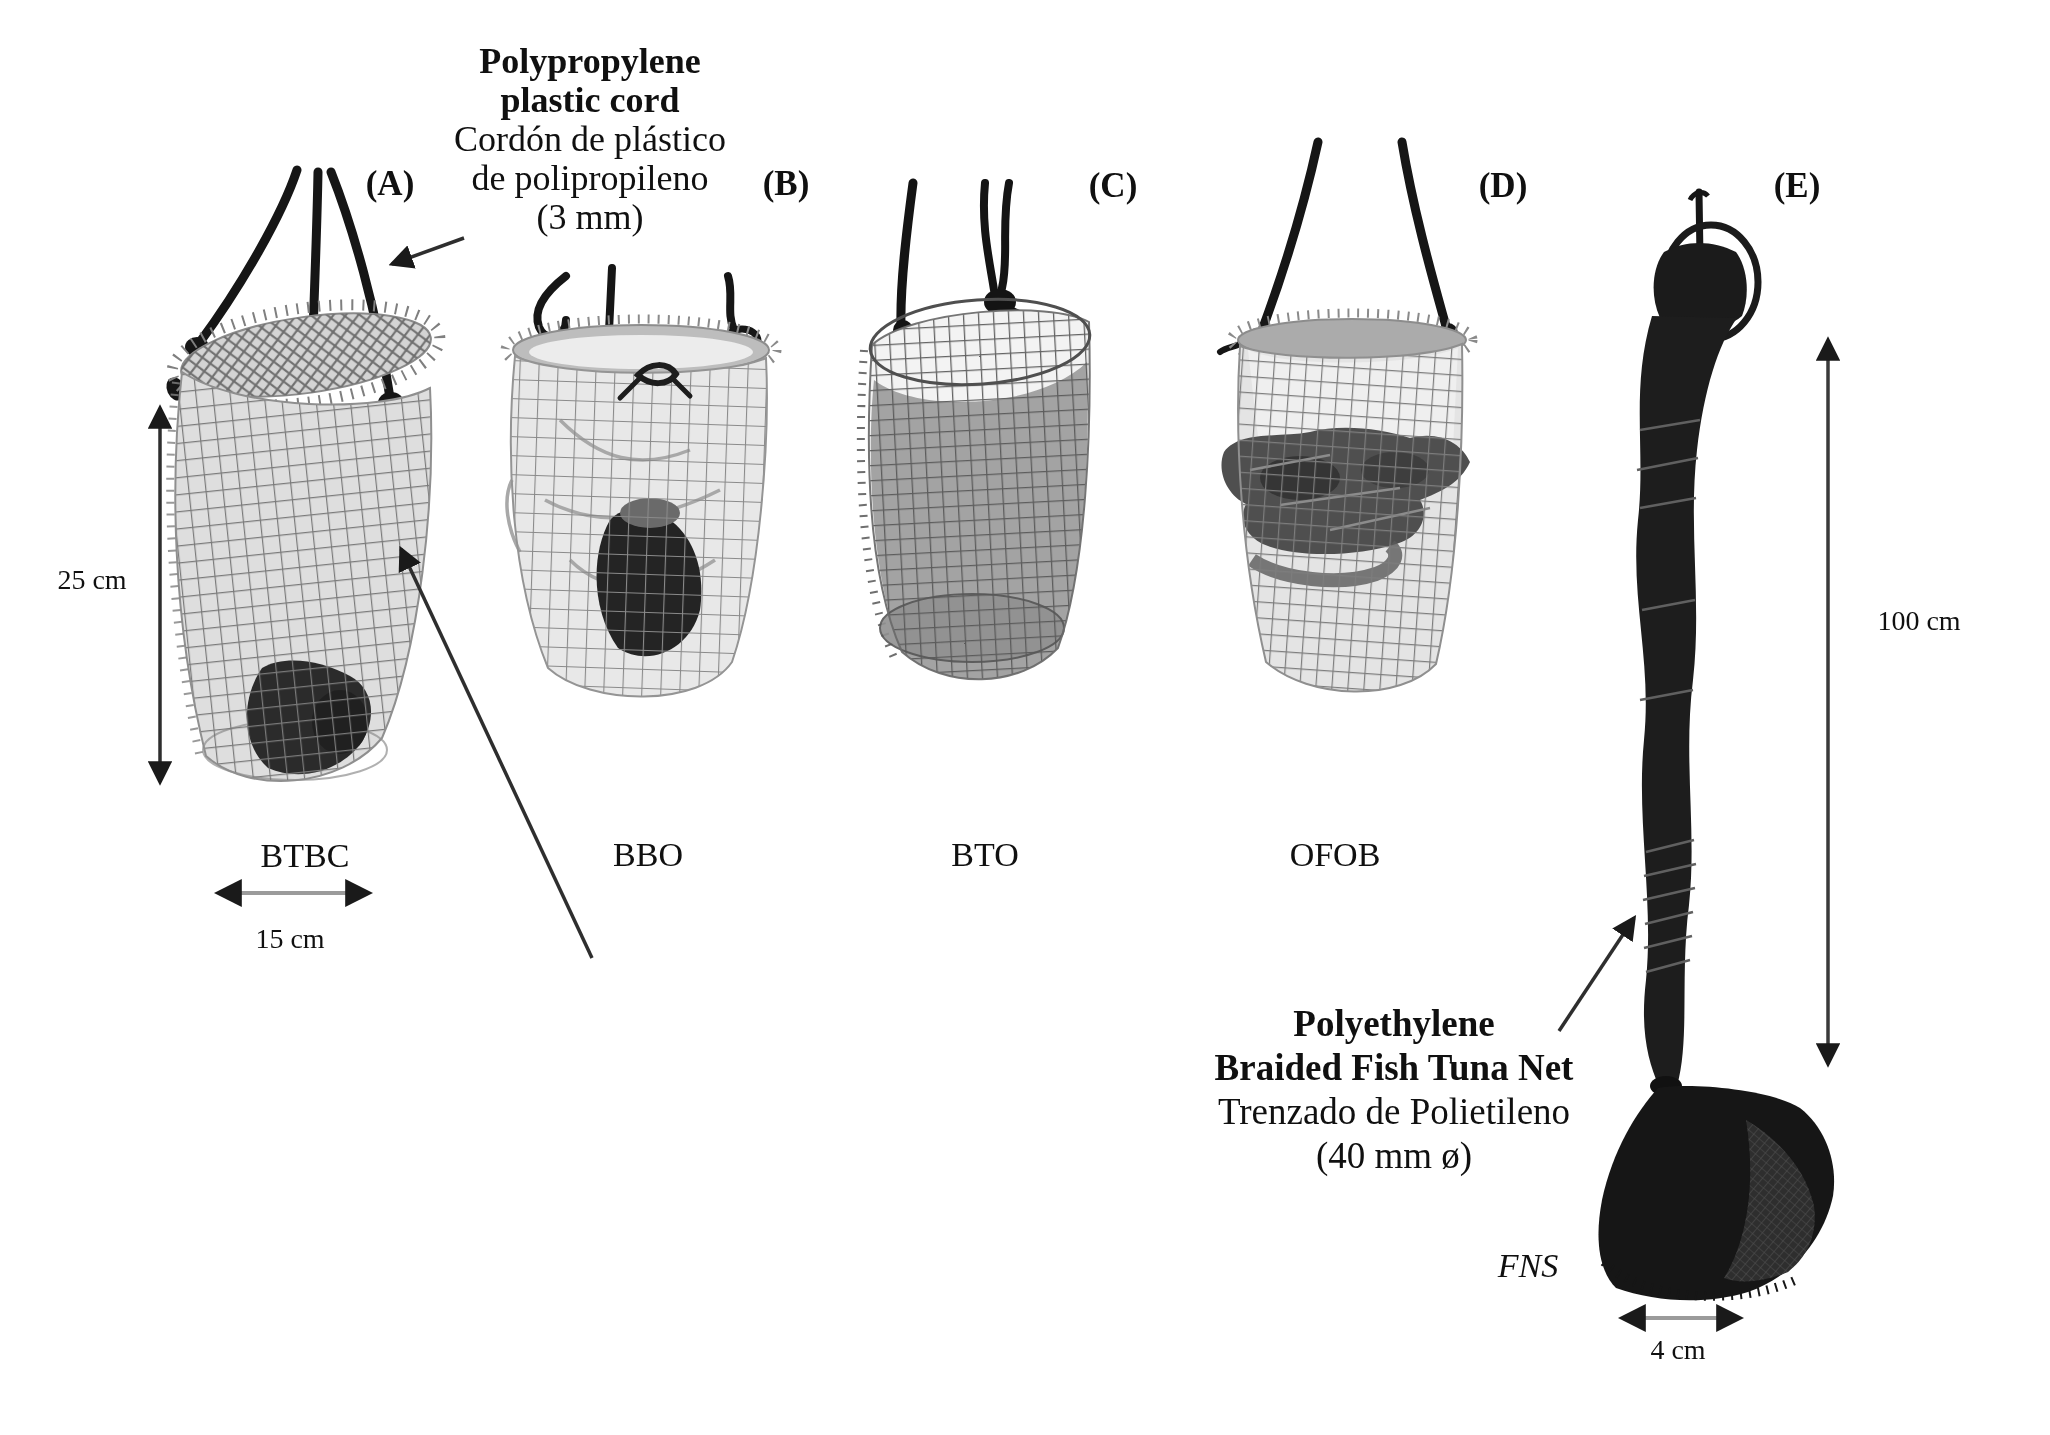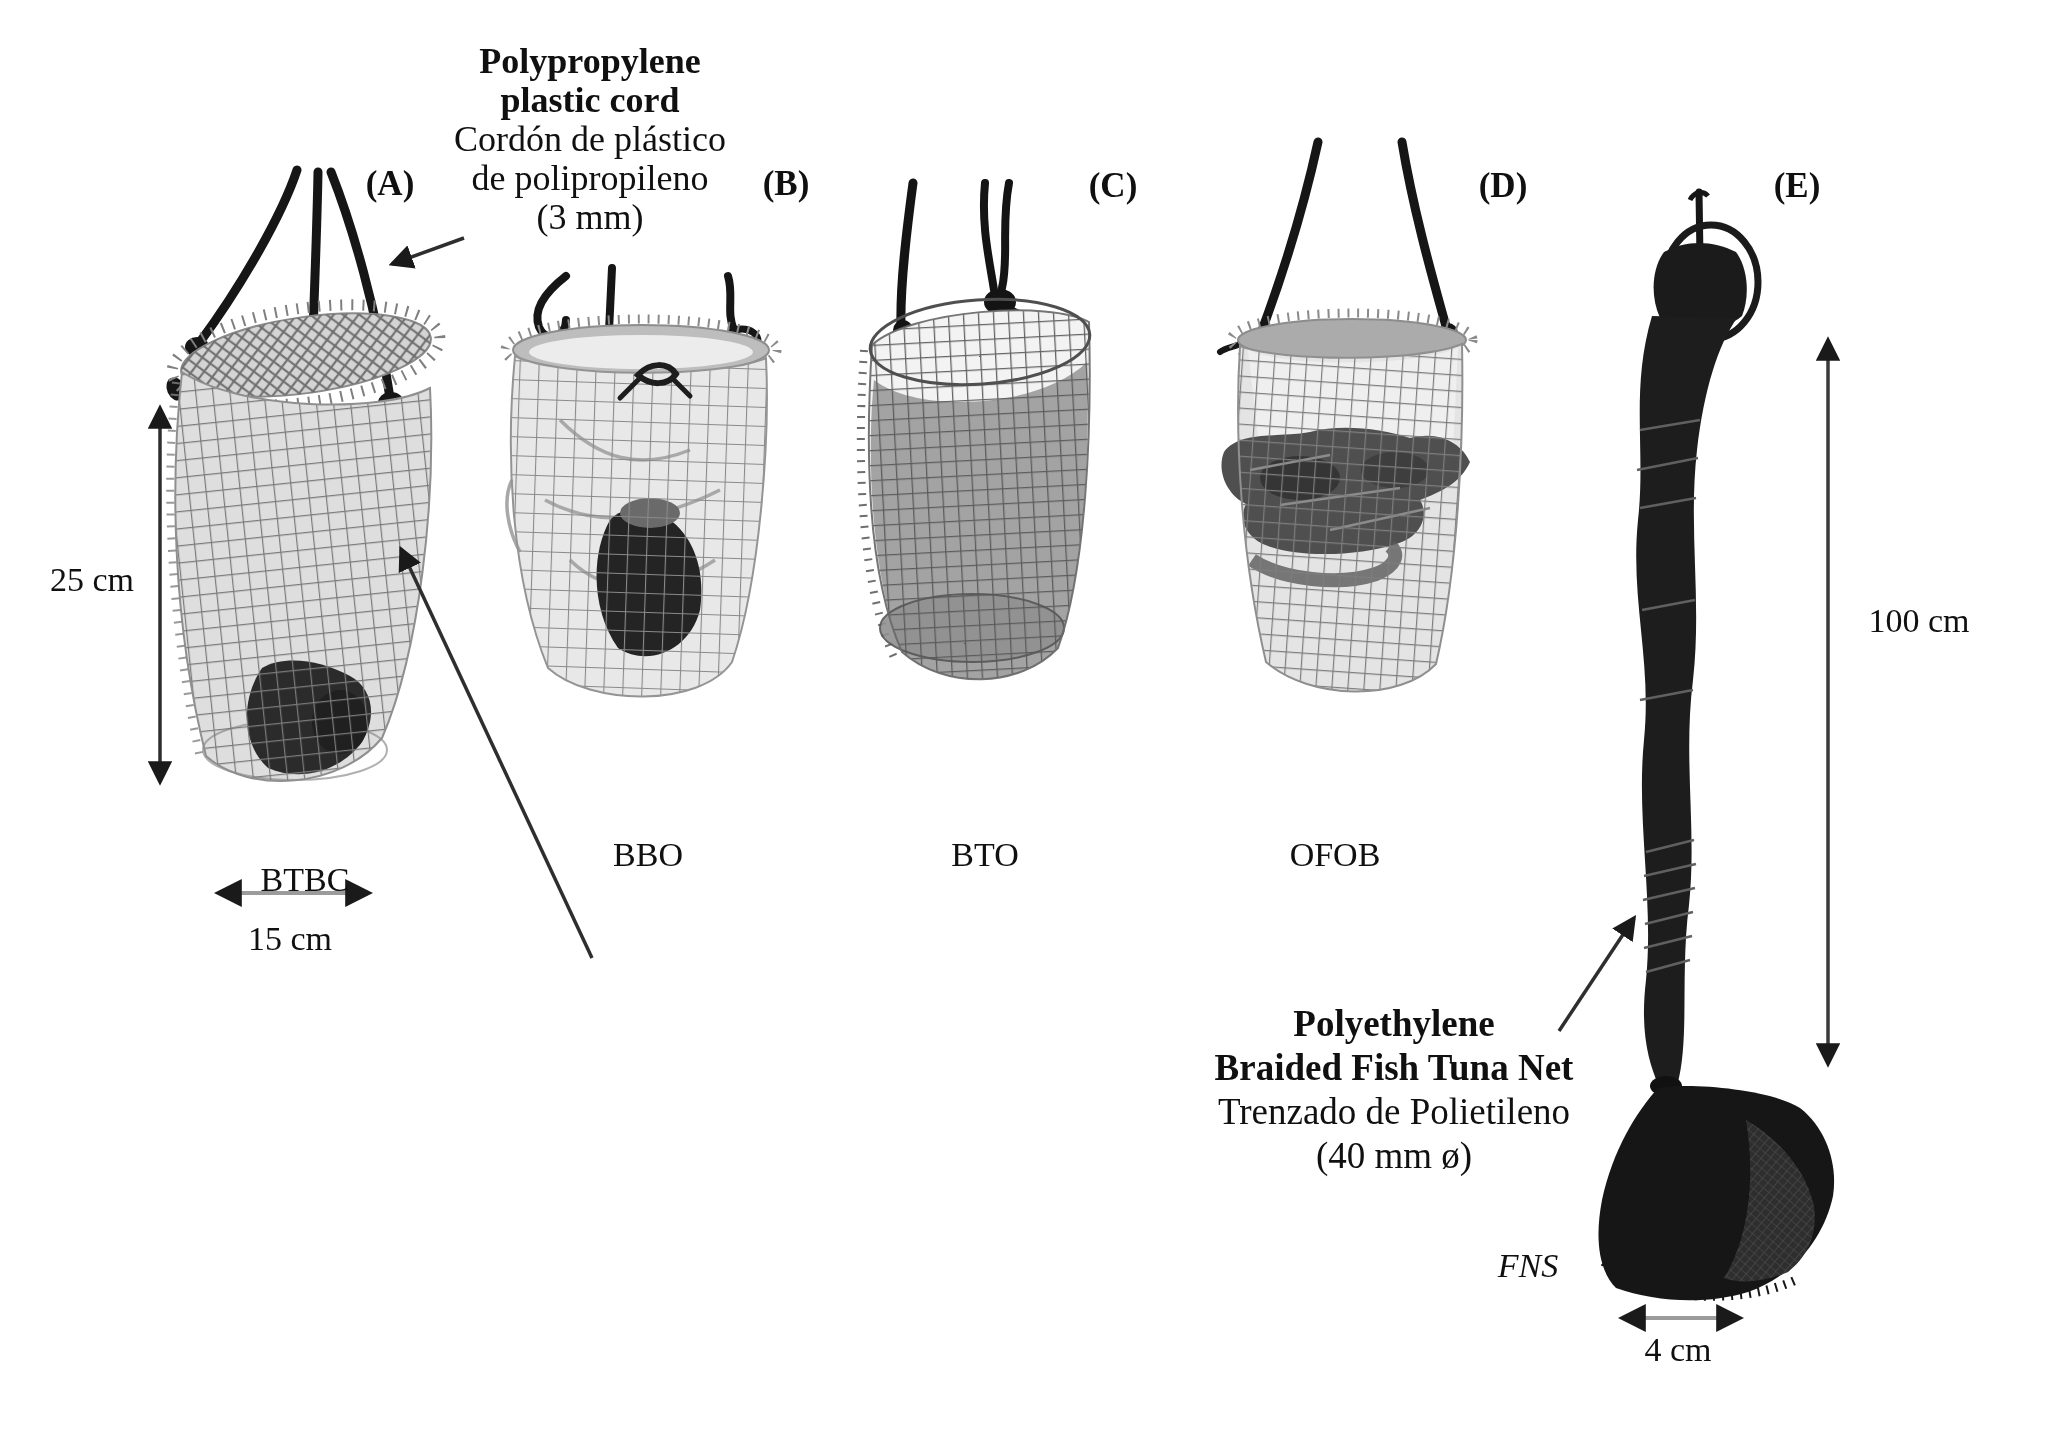--- a/index.html
+++ b/index.html
@@ -3,21 +3,21 @@
 <meta charset="utf-8">
 <style>
   html,body{margin:0;padding:0;background:#ffffff;}
   #canvas{position:relative;width:2050px;height:1435px;background:#ffffff;overflow:hidden;
           font-family:"Liberation Serif",serif;color:#111;}
   #art{position:absolute;left:0;top:0;}
   .lbl{position:absolute;transform:translate(-50%,-50%);white-space:nowrap;
        font-family:"Liberation Serif",serif;color:#101010;}
   .panel{font-size:35px;font-weight:bold;}
   .code{font-size:34px;}
-  .dim{font-size:34px;}
+  .dim{font-size:28px;}
   .note{position:absolute;transform:translateX(-50%);text-align:center;
         font-family:"Liberation Serif",serif;color:#101010;white-space:nowrap;}
   .note .b{font-weight:bold;}
   #cord-note{left:590px;top:42px;font-size:36px;line-height:39px;}
   #mesh-note{left:787px;top:950px;font-size:38px;line-height:48px;}
   #net-note{left:1394px;top:1002px;font-size:37px;line-height:44px;}
 </style>
 </head>
 <body>
 
@@ -199,21 +199,21 @@
   <span class="lbl panel" style="left:786px;top:184px;">(B)</span>
   <span class="lbl panel" style="left:1113px;top:186px;">(C)</span>
   <span class="lbl panel" style="left:1503px;top:186px;">(D)</span>
   <span class="lbl panel" style="left:1797px;top:186px;">(E)</span>
 
   <span class="lbl dim" style="left:92px;top:580px;">25 cm</span>
   <span class="lbl dim" style="left:290px;top:939px;">15 cm</span>
   <span class="lbl dim" style="left:1919px;top:621px;">100 cm</span>
   <span class="lbl dim" style="left:1678px;top:1350px;">4 cm</span>
 
-  <span class="lbl code" style="left:305px;top:880px;">BTBC</span>
+  <span class="lbl code" style="left:305px;top:856px;">BTBC</span>
   <span class="lbl code" style="left:648px;top:855px;">BBO</span>
   <span class="lbl code" style="left:985px;top:855px;">BTO</span>
   <span class="lbl code" style="left:1335px;top:855px;">OFOB</span>
   <span class="lbl code" style="left:1528px;top:1266px;font-style:italic;">FNS</span>
 
   <div class="note" id="mesh-note">
   </div>
 
   <div class="note" id="net-note">
     <div class="b">Polyethylene</div>

